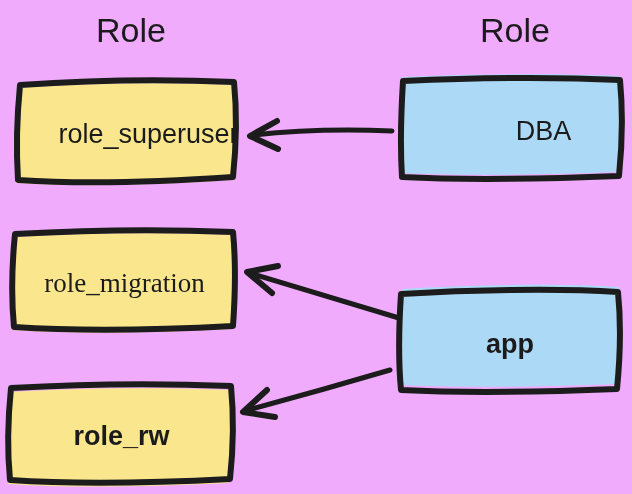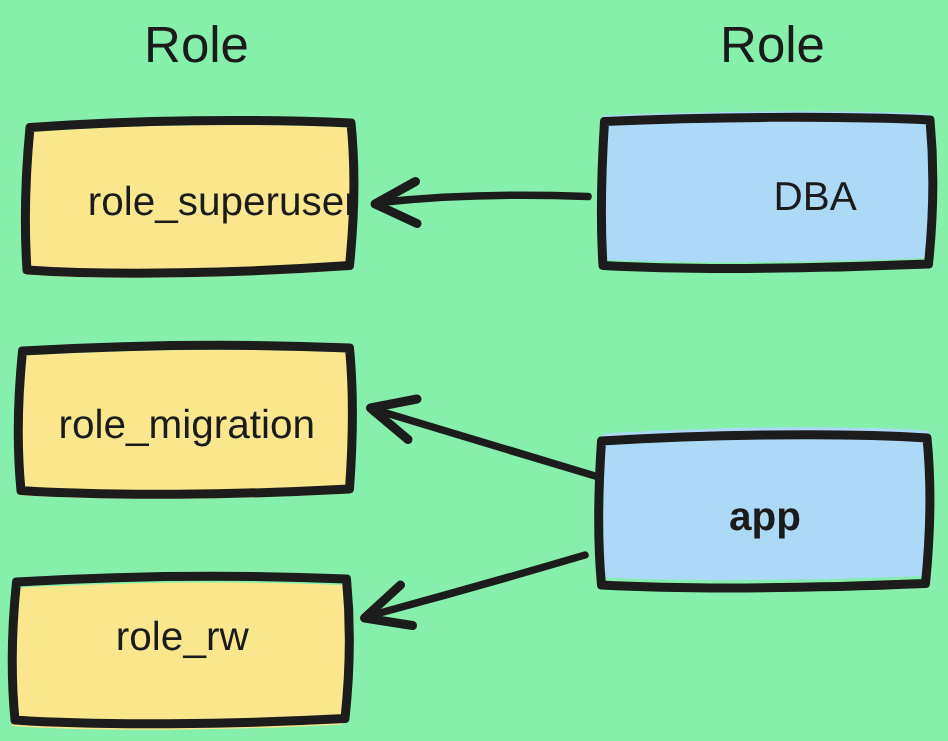--- a/index.html
+++ b/index.html
@@ -5,21 +5,21 @@
   html, body {
     margin: 0;
     padding: 0;
     background: #ffffff;
     font-family: "Liberation Sans", sans-serif;
   }
   .canvas {
     position: relative;
     width: 632px;
     height: 494px;
-    background: #86efac;
+    background: #f0abfc;
     overflow: hidden;
   }
   .artwork {
     position: absolute;
     left: 0;
     top: 0;
     width: 632px;
     height: 494px;
   }
   .box-stroke {
@@ -110,18 +110,18 @@
     <g>
       <path class="edge-line" d="M 390 370 Q 322 390 252 409"></path>
       <path class="edge-head" d="M 267 390 L 243 412 L 275 417"></path>
     </g>
   </svg>
 
   <div class="col-title" style="left:66px; top:10px; width:130px; height:40px;">Role</div>
   <div class="col-title" style="left:450px; top:10px; width:130px; height:40px;">Role</div>
 
   <div class="label" style="left:15px; top:80px; width:223px; height:103px;margin-left:22px;">role_superuser</div>
-  <div class="label" style="left:12px; top:230px; width:225px; height:100px;">role_migration</div>
-  <div class="label" style="left:8px; top:372px; width:227px; height:99px;">role_rw</div>
+  <div class="label" style="left:12px; top:230px; width:225px; height:100px;font-family:Liberation Serif, serif;">role_migration</div>
+  <div class="label" style="left:8px; top:384px; width:227px; height:99px;font-weight:bold;">role_rw</div>
   <div class="label" style="left:399px; top:77px; width:225px; height:103px;margin-left:32px;">DBA</div>
   <div class="label" style="left:398px; top:290px; width:224px; height:103px;font-weight:bold;">app</div>
 
 </div>
 
 </body></html>

